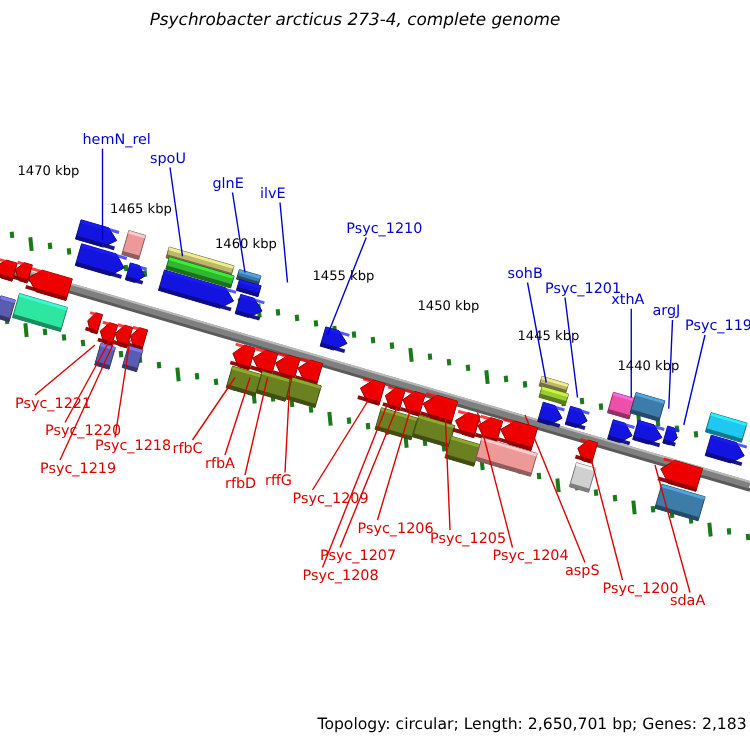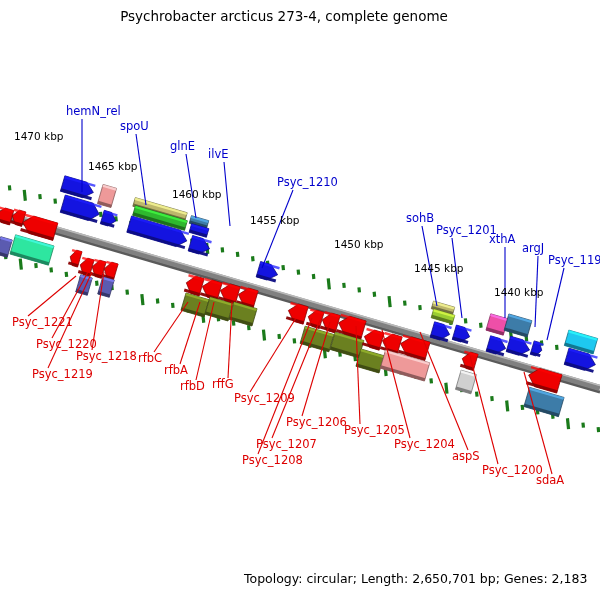--- a/index.html
+++ b/index.html
@@ -1,24 +1,24 @@
 <!DOCTYPE html>
 <html><head>
 <meta charset="utf-8">
 <style>
   html,body{margin:0;padding:0;}
   body{width:600px;height:600px;background:#ffffff;
        font-family:"DejaVu Sans",sans-serif;overflow:hidden;position:relative;}
   #stage{position:absolute;left:0;top:0;width:600px;height:600px;}
   svg{position:absolute;left:0;top:0;width:600px;height:600px;}
   .ttl{position:absolute;width:568px;text-align:center;top:8px;
-       font-size:13.5px;color:#000;font-family:"DejaVu Sans",sans-serif;}
+       font-style:italic;font-size:13.5px;color:#000;font-family:"DejaVu Sans",sans-serif;}
   .foot{position:absolute;bottom:14px;font-size:12.5px;color:#000;}
   .foot.l{left:18px;}
-  .foot.r{left:244px;margin-top:48px;}
+  .foot.r{left:254px;margin-top:48px;}
 </style>
 </head>
 <body>
 
 <div id="stage">
 
   <div class="ttl">Psychrobacter arcticus 273-4, complete genome</div>
 
   <svg id="scene" viewBox="0 0 600 600">
       <g>

